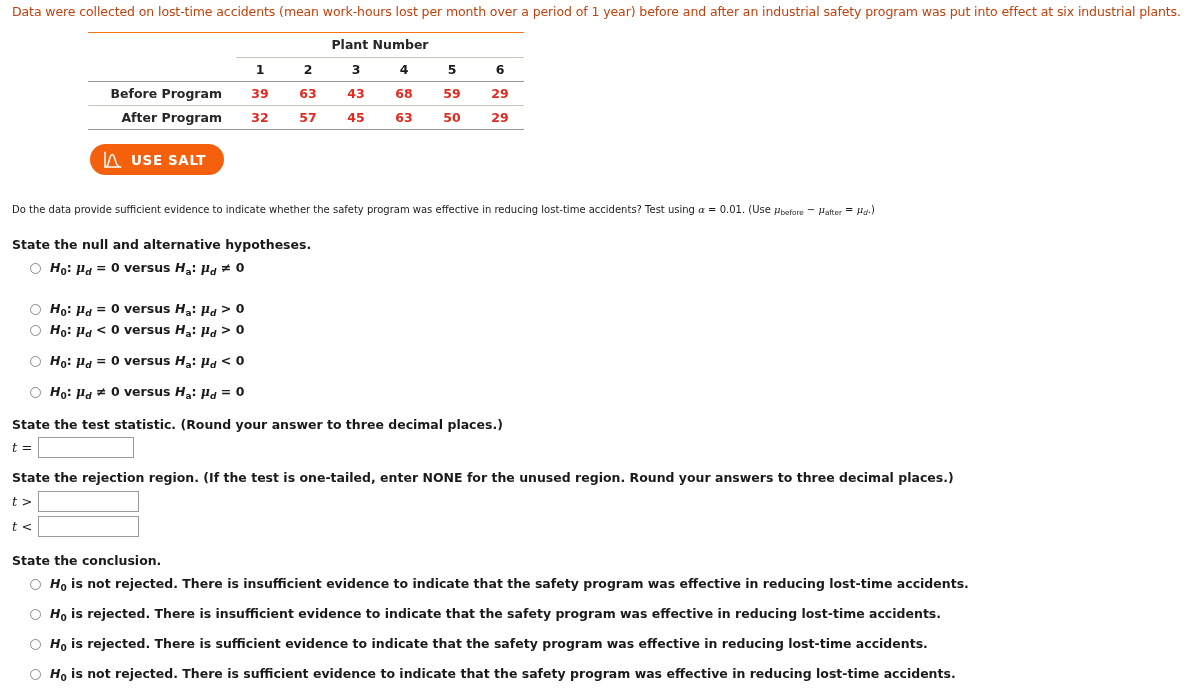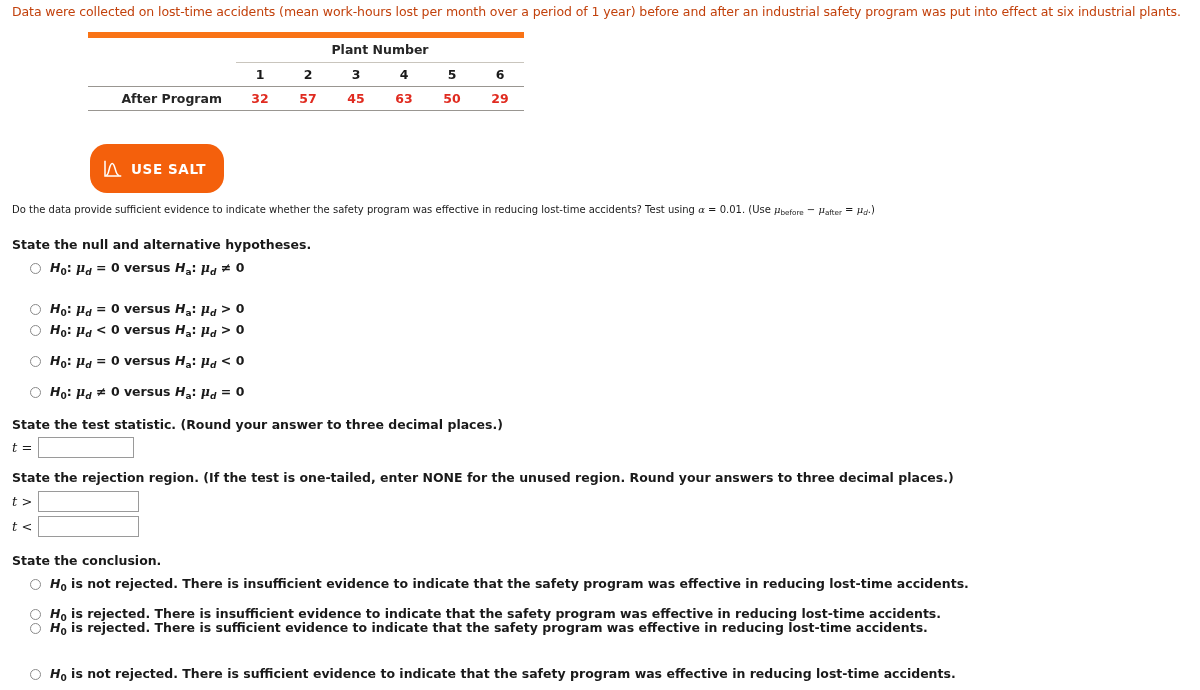--- a/index.html
+++ b/index.html
@@ -36,21 +36,21 @@
   }
   table.data {
     border-collapse: collapse;
     font-size: 12.5px;
   }
   table.data td, table.data th {
     padding: 4px 0;
     text-align: center;
     font-weight: bold;
   }
-  .rule-top  { border-top: 6px solid #f97316; }
+  .rule-top  { border-top: 1px solid #f97316; }
   .rule-bot  { border-bottom: 1px solid #999691; }
   .rule-thin { border-bottom: 1px solid #c9c5bd; }
 
   .lbl-cell {
     text-align: right !important;
     padding-right: 14px !important;
     color: #262626;
     white-space: nowrap;
     width: 148px;
   }
@@ -68,21 +68,21 @@
     color: #e02b20;
     font-weight: bold;
     width: 48px;
   }
 
   
   .salt-btn {
     position: absolute;
     left: 90px;
     top: 144px;
-    height: 49px;
+    height: 31px;
     padding: 0 18px 0 13px;
     background: #f4600c;
     border: none;
     border-radius: 17px;
     color: #ffffff;
     font-family: "DejaVu Sans", "Liberation Sans", sans-serif;
     font-size: 13.5px;
     font-weight: bold;
     letter-spacing: 0.6px;
     display: flex;
@@ -177,20 +177,29 @@
     <tr>
       <td class="lbl-cell rule-bot"></td>
       <td class="colnum rule-bot">1</td>
       <td class="colnum rule-bot">2</td>
       <td class="colnum rule-bot">3</td>
       <td class="colnum rule-bot">4</td>
       <td class="colnum rule-bot">5</td>
       <td class="colnum rule-bot">6</td>
     </tr>
     <tr>
+      <td class="lbl-cell rule-thin">Before Program</td>
+      <td class="val rule-thin">39</td>
+      <td class="val rule-thin">63</td>
+      <td class="val rule-thin">43</td>
+      <td class="val rule-thin">68</td>
+      <td class="val rule-thin">59</td>
+      <td class="val rule-thin">29</td>
+    </tr>
+    <tr>
       <td class="lbl-cell rule-bot">After Program</td>
       <td class="val rule-bot">32</td>
       <td class="val rule-bot">57</td>
       <td class="val rule-bot">45</td>
       <td class="val rule-bot">63</td>
       <td class="val rule-bot">50</td>
       <td class="val rule-bot">29</td>
     </tr>
   </tbody>
     </table>
@@ -310,21 +319,21 @@
   </span>
 </label>
 
 <label class="opt" style="top:607px">
   <span class="radio"></span>
   <span class="opt-txt"><i class="v">H</i><sub>0</sub>
     <span>is rejected. There is insufficient evidence to indicate that the safety program was effective in reducing lost-time accidents.</span>
   </span>
 </label>
 
-<label class="opt" style="top:621px">
+<label class="opt" style="top:637px">
   <span class="radio"></span>
   <span class="opt-txt"><i class="v">H</i><sub>0</sub>
     <span>is rejected. There is sufficient evidence to indicate that the safety program was effective in reducing lost-time accidents.</span>
   </span>
 </label>
 
 <label class="opt" style="top:667px">
   <span class="radio"></span>
   <span class="opt-txt"><i class="v">H</i><sub>0</sub>
     <span>is not rejected. There is sufficient evidence to indicate that the safety program was effective in reducing lost-time accidents.</span>

